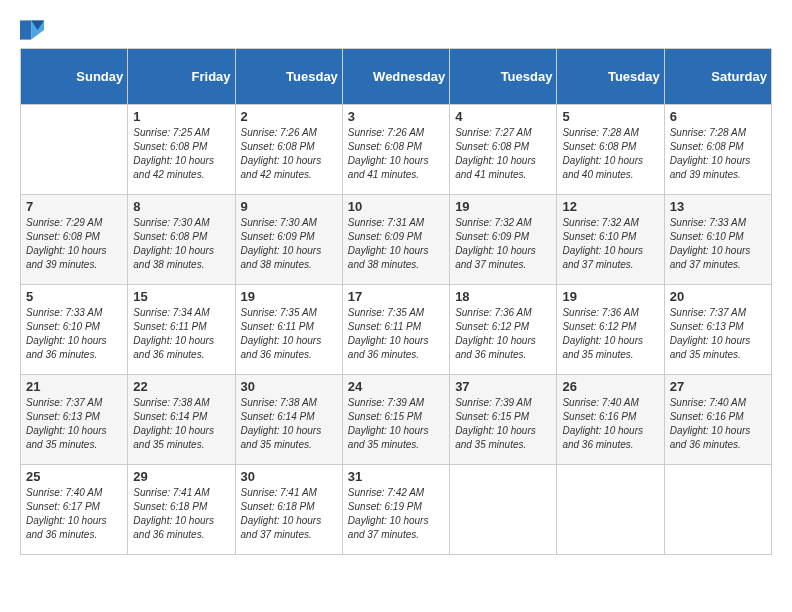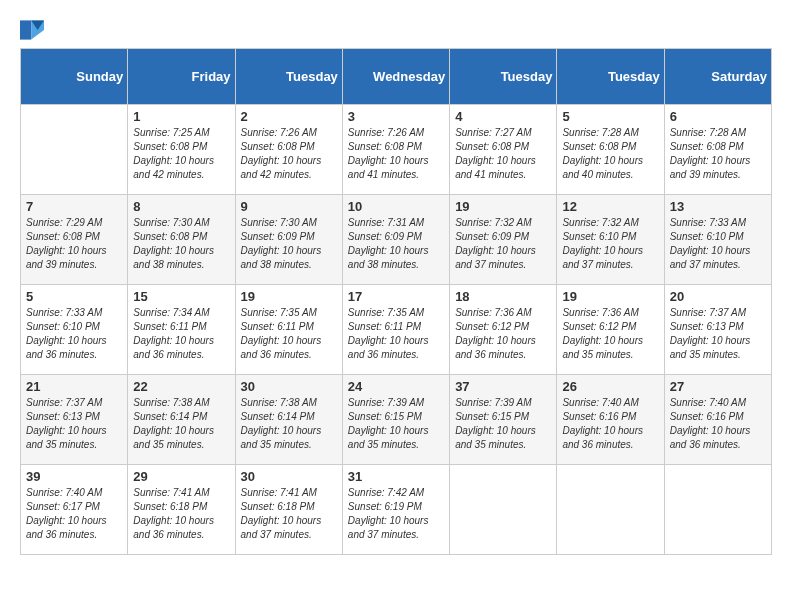--- a/index.html
+++ b/index.html
@@ -316,21 +316,21 @@
         <td>
           <span class="day-number">27</span>
           <div class="day-info" style="white-space: pre-line;">Sunrise: 7:40 AM
 Sunset: 6:16 PM
 Daylight: 10 hours
 and 36 minutes.</div>
         </td>
       </tr>
       <tr>
         <td>
-          <span class="day-number">39</span>
+          <span class="day-number">25</span>
           <div class="day-info" style="white-space: pre-line;">Sunrise: 7:40 AM
 Sunset: 6:17 PM
 Daylight: 10 hours
 and 36 minutes.</div>
         </td>
         <td>
           <span class="day-number">29</span>
           <div class="day-info" style="white-space: pre-line;">Sunrise: 7:41 AM
 Sunset: 6:18 PM
 Daylight: 10 hours

